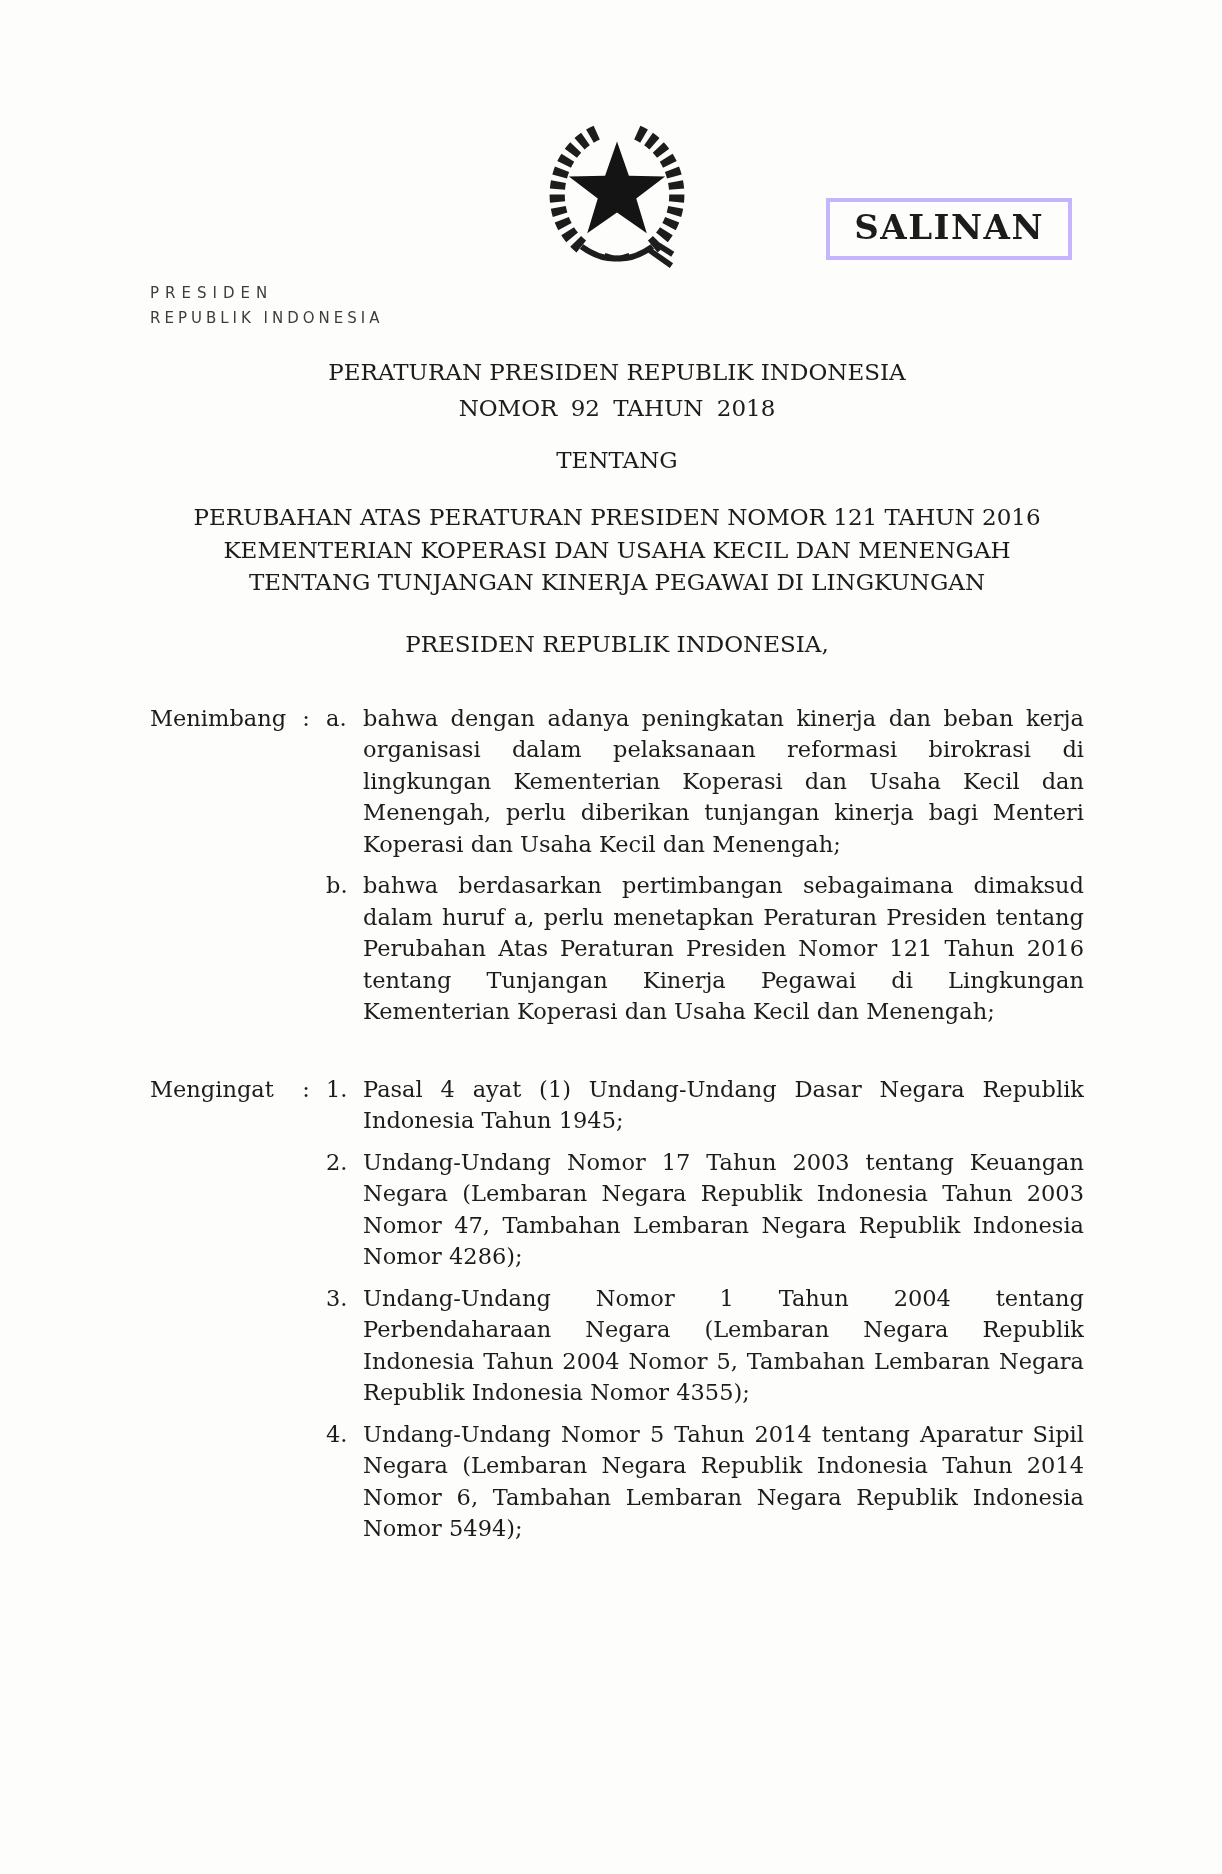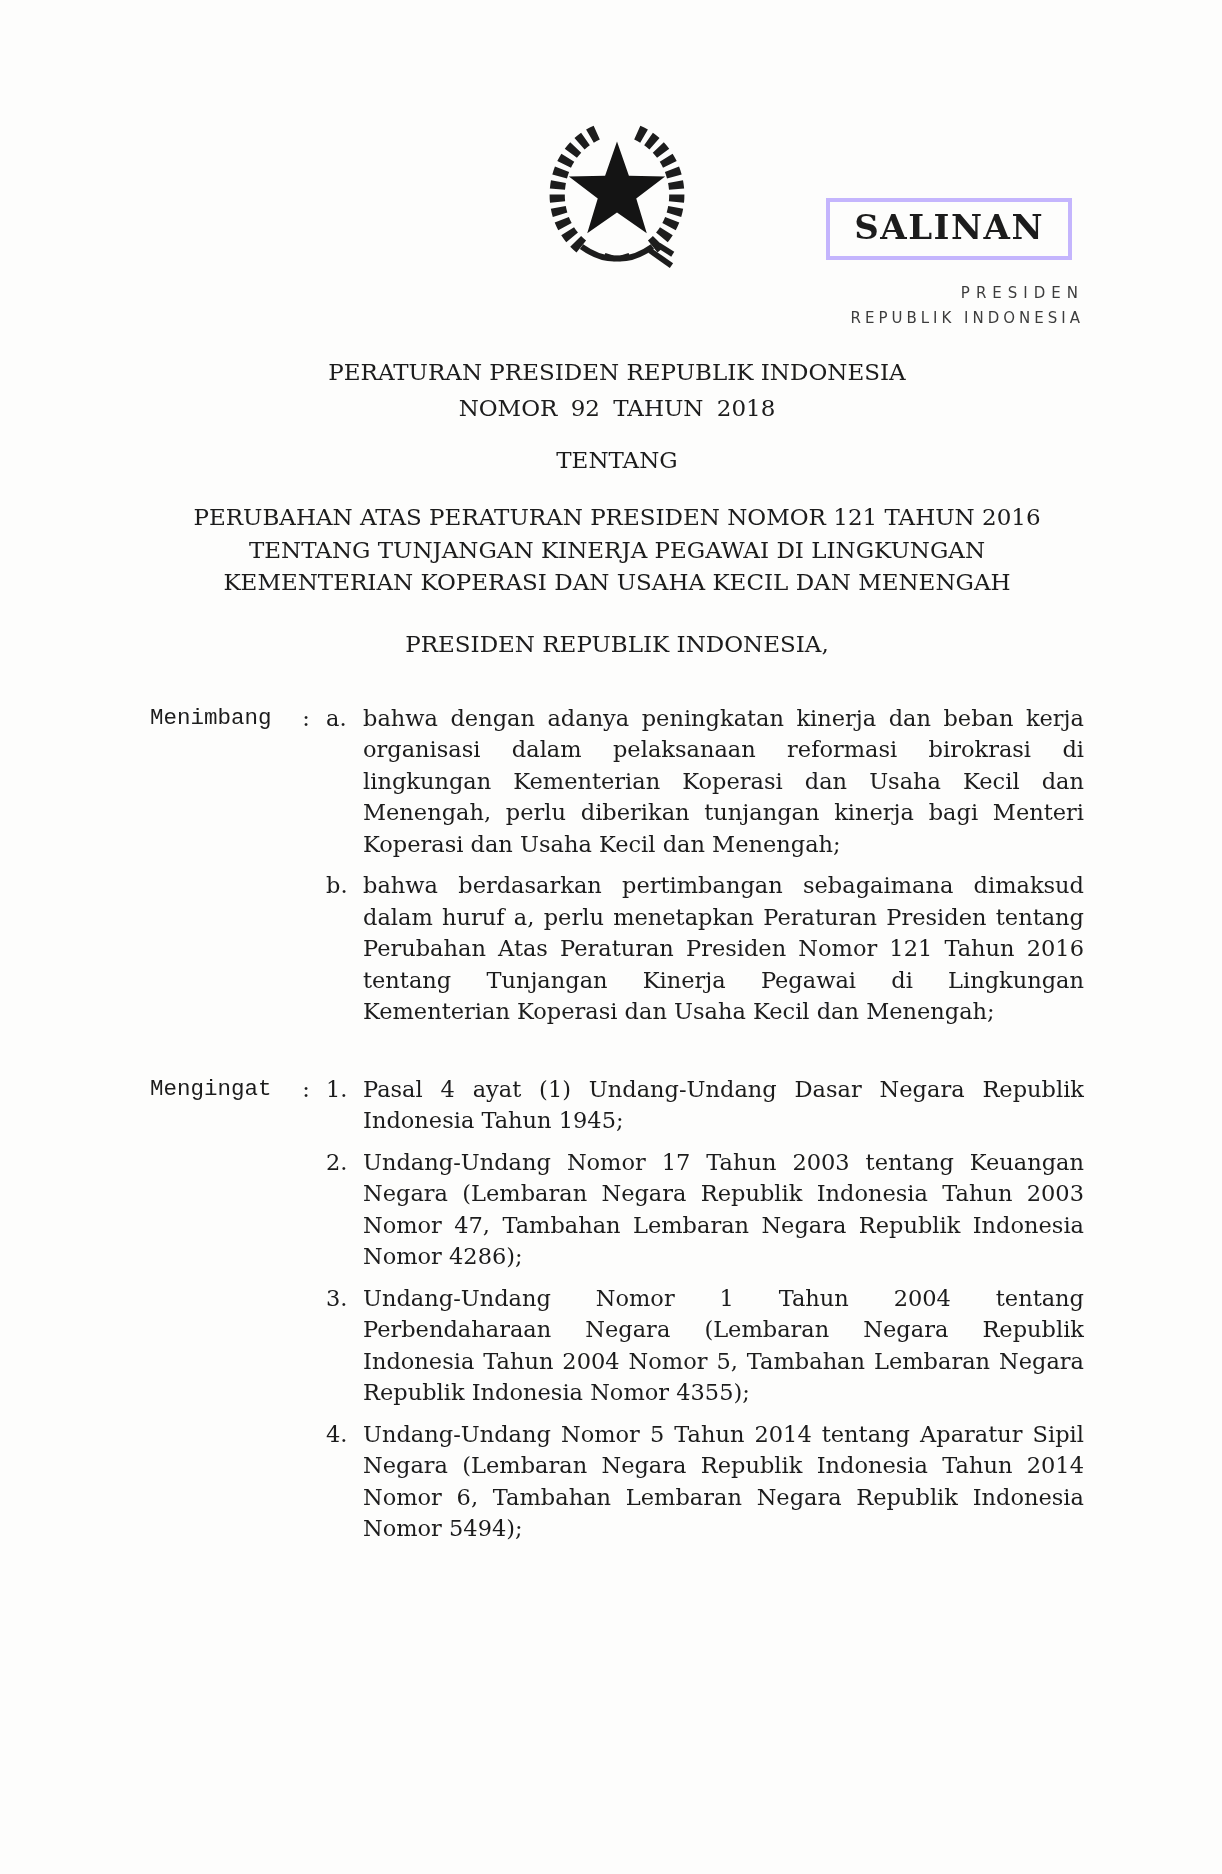--- a/index.html
+++ b/index.html
@@ -30,21 +30,21 @@
     padding: 5px 24px 9px 24px;
     font-weight: bold;
     font-size: 34px;
     letter-spacing: 1.5px;
     background: #fdfdfc;
   }
 
   
   .letterhead {
     margin-top: 12px;
-    text-align: right;
+    text-align: left;
     font-family: "DejaVu Sans", "Liberation Sans", sans-serif;
     color: #3d3d3d;
   }
   .letterhead .lh1 { font-size: 15px; letter-spacing: 6px; }
   .letterhead .lh2 { font-size: 15px; letter-spacing: 4px; margin-top: 7px; }
 
   
   .tcenter { text-align: center; }
   .doc-type   { margin-top: 32px; font-size: 23px; }
   .doc-number { margin-top: 10px; font-size: 23px; word-spacing: 6px; }
@@ -53,21 +53,21 @@
   .invocation { margin-top: 34px; font-size: 23px; }
   .authority  { margin-top: 32px; font-size: 23px; }
 
   
   .clause {
     display: flex;
     margin-top: 46px;
     font-size: 22.5px;
     line-height: 1.4;
   }
-  .clause-label { flex: 0 0 136px; font-family: Liberation Mono, monospace; }
+  .clause-label { flex: 0 0 136px; }
   .clause-colon { flex: 0 0 40px; text-align: center; }
   .clause-items { flex: 1; display: flex; flex-direction: column; gap: 10px; }
   .item { display: flex; }
   .item-marker { flex: 0 0 37px; }
   .item-text { flex: 1; text-align: justify; }
 
   
   .catchword { margin-top: 36px; text-align: right; font-size: 22.5px; }
 </style>
 </head>
@@ -99,22 +99,22 @@
       <div class="lh1">PRESIDEN</div>
       <div class="lh2">REPUBLIK INDONESIA</div>
     </div>
 
     <div class="doc-type tcenter">PERATURAN PRESIDEN REPUBLIK INDONESIA</div>
     <div class="doc-number tcenter">NOMOR 92 TAHUN 2018</div>
     <div class="tentang tcenter">TENTANG</div>
 
     <div class="subject tcenter">
       <div>PERUBAHAN ATAS PERATURAN PRESIDEN NOMOR 121 TAHUN 2016</div>
+      <div>KEMENTERIAN KOPERASI DAN USAHA KECIL DAN MENENGAH</div>
       <div>TENTANG TUNJANGAN KINERJA PEGAWAI DI LINGKUNGAN</div>
-      <div>KEMENTERIAN KOPERASI DAN USAHA KECIL DAN MENENGAH</div>
     </div>
 
     <div class="authority tcenter">PRESIDEN REPUBLIK INDONESIA,</div>
 
     <div class="clause">
       <div class="clause-label">Menimbang</div>
       <div class="clause-colon">:</div>
       <div class="clause-items">
         <div class="item">
           <span class="item-marker">a.</span>

